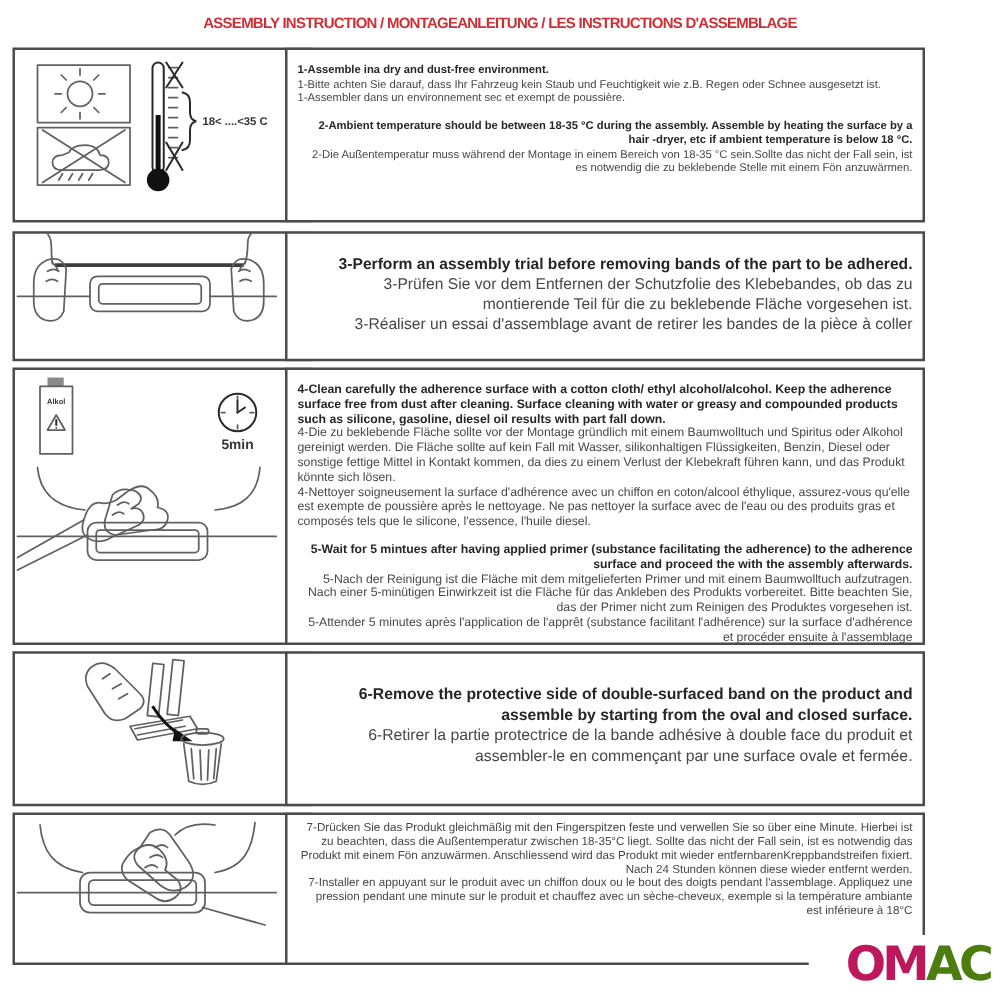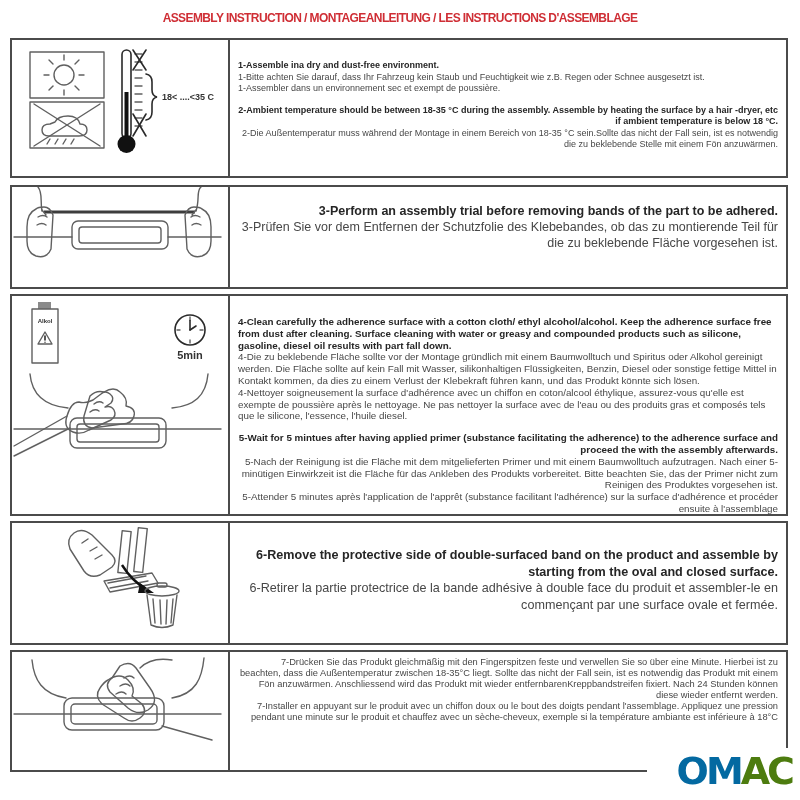--- a/index.html
+++ b/index.html
@@ -10,21 +10,21 @@
   }
   .page-title{
     position:absolute;left:0;top:3px;width:800px;height:30px;
     display:flex;align-items:center;justify-content:center;
     color:#cf2e35;font-weight:bold;font-size:12px;letter-spacing:-0.6px;white-space:nowrap;
   }
   .box{
     position:absolute;border:2px solid #4b4b4b;background:#fff;box-sizing:border-box;
   }
   .ill{left:10px;width:240px;}
-  .txt{left:228px;width:560px;padding:20px 8px;color:#474747;}
+  .txt{left:228px;width:512px;padding:10px 8px;color:#474747;}
   .r1{top:38px;height:140px;}
   .r2{top:185px;height:104px;}
   .r3{top:294px;height:222px;}
   .r4{top:521px;height:124px;}
   .r5{top:650px;height:122px;}
   .txt.r2{padding-top:16px;}
   .txt.r4{padding-top:24px;}
   .txt.r5{padding-top:5px;}
   .fs-s{font-size:9px;line-height:11.5px;}
   .fs-s2{font-size:9.8px;line-height:11.8px;}
@@ -36,21 +36,21 @@
   .en{font-weight:bold;color:#262626;}
   .ln{display:block;}
   svg{position:absolute;left:0;top:0;}
   .lineart{stroke:#606060;fill:none;stroke-width:1.4;stroke-linecap:round;stroke-linejoin:round;}
   .darkart{stroke:#2a2a2a;fill:none;stroke-width:1.6;stroke-linecap:round;}
   .brand{
     position:absolute;right:8px;top:748px;width:145px;height:46px;background:#fff;
     display:flex;align-items:center;justify-content:flex-end;
     font-family:"DejaVu Sans",sans-serif;font-weight:bold;font-size:38px;letter-spacing:-3px;
   }
-  .brand .blk{color:#0369a1;}
+  .brand .blk{color:#be185d;}
   .brand .red{color:#4d7c0f;}
   .svg-label{font-family:"Liberation Sans",sans-serif;fill:#333;}
 </style>
 </head>
 <body>
 
 <div class="page-title">ASSEMBLY INSTRUCTION / MONTAGEANLEITUNG / LES INSTRUCTIONS D'ASSEMBLAGE</div>
 
 <div class="box ill r1">
   <svg width="211" height="136" viewBox="0 0 211 136">
@@ -131,20 +131,21 @@
       <rect x="60" y="34" width="96" height="28" rx="6" fill="#fff" class="lineart"></rect>
       <rect x="67" y="40" width="82" height="16" rx="3" class="lineart"></rect>
     </g>
   </svg>
 </div>
 
 <div class="box txt r2 fs-m">
   <p class="item">
     <span class="ln en">3-Perform an assembly trial before removing bands of the part to be adhered.</span>
     <span class="ln">3-Prüfen Sie vor dem Entfernen der Schutzfolie des Klebebandes, ob das zu montierende Teil für die zu beklebende Fläche vorgesehen ist.</span>
+    <span class="ln">3-Réaliser un essai d'assemblage avant de retirer les bandes de la pièce à coller</span>
   </p>
 </div>
 
 <div class="box ill r3">
   <svg width="211" height="218" viewBox="0 0 211 218">
     <g>
       <rect x="26" y="6" width="13" height="7" fill="#8a8a8a"></rect>
       <rect x="20" y="13" width="26" height="54" fill="#fff" class="lineart"></rect>
       <text x="33" y="27" font-size="6" text-anchor="middle" font-weight="bold" class="svg-label">Alkol</text>
       <path d="M33,36 l7,12 l-14,0 z" class="lineart"></path>

